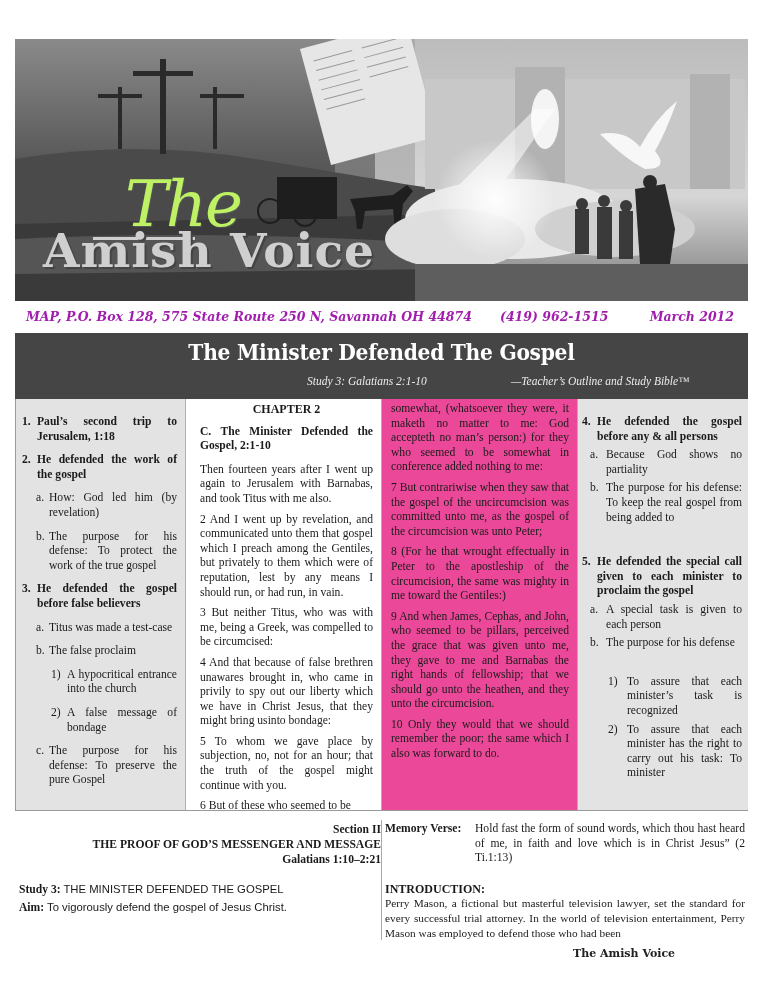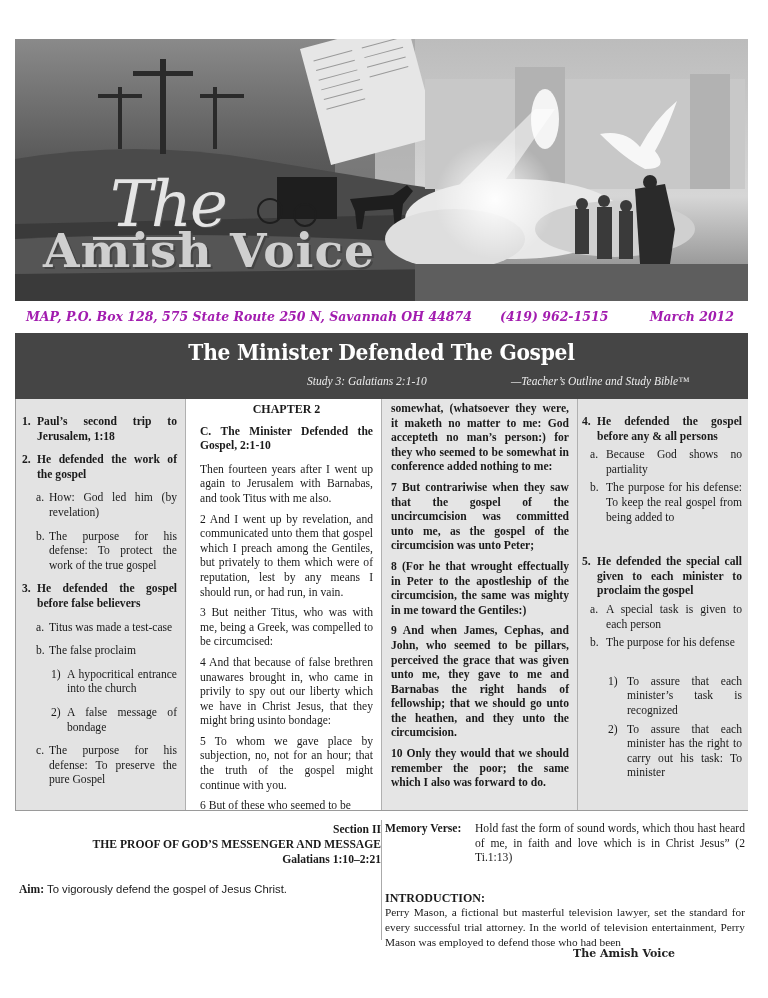--- a/index.html
+++ b/index.html
@@ -6,23 +6,23 @@
   html, body { width: 768px; height: 998px; background: #ffffff; overflow: hidden; }
   body { font-family: "Liberation Serif", serif; color: #1a1a1a; position: relative; }
 
   
   .banner {
     position: absolute; left: 15px; top: 39px; width: 733px; height: 262px;
     overflow: hidden; background: #6d6d6d;
   }
   .banner svg { display: block; }
   .banner-title-the {
-    position: absolute; left: 95px; top: 128px;
+    position: absolute; left: 110px; top: 128px;
     font-family: "DejaVu Serif", serif; font-style: italic; font-size: 64px;
-    color: #e5e5e5; letter-spacing: -2px;
+    color: #bef264; letter-spacing: -2px;
     text-shadow: 1px 1px 0 #555;
   }
   .banner-title-the-rule {
     position: absolute; left: 78px; top: 198px; width: 102px; height: 3px; background: #cfcfcf;
   }
   .banner-title-main {
     position: absolute; left: 28px; top: 184px;
     font-family: "DejaVu Serif", serif; font-weight: bold; font-size: 47px;
     color: #cfcfcf; letter-spacing: 1px;
     text-shadow: 2px 2px 0 #444;
@@ -55,21 +55,21 @@
   }
 
   
   .columns {
     position: absolute; left: 15px; top: 399px; width: 733px; height: 412px;
     border: 1px solid #9a9a9a; border-top: none;
   }
   .col { position: absolute; top: 0; height: 100%; font-size: 11.6px; line-height: 14.6px; }
   .col-outline-left { left: 0; width: 170px; background: #e3e3e3; border-right: 1px solid #b0b0b0; padding: 16px 8px 0 6px; }
   .col-scripture-a { left: 170px; width: 196px; background: #fff; border-right: 1px solid #b0b0b0; padding: 3px 8px 0 14px; }
-  .col-scripture-b { left: 366px; width: 196px; background: #e5e5e5; border-right: 1px solid #b0b0b0; padding: 3px 8px 0 9px; font-weight: bold; }
+  .col-scripture-b { left: 366px; width: 196px; background: #ec4899; border-right: 1px solid #b0b0b0; padding: 3px 8px 0 9px; }
   .col-outline-right { left: 562px; width: 170px; background: #e3e3e3; padding: 16px 6px 0 4px; }
 
   .ol-item { font-weight: bold; display: flex; text-align: justify; margin-bottom: 9px; }
   .ol-item .num { flex: 0 0 auto; width: 15px; }
   .ol-item .txt { flex: 1; }
   .ol-sub { display: flex; text-align: justify; margin: 0 0 9px 14px; }
   .ol-sub .num { flex: 0 0 auto; width: 13px; }
   .ol-sub .txt { flex: 1; }
   .ol-subsub { display: flex; text-align: justify; margin: 0 0 9px 29px; }
   .ol-subsub .num { flex: 0 0 auto; width: 16px; }
@@ -97,21 +97,21 @@
 
   .lower-divider { position: absolute; left: 381px; top: 820px; width: 1px; height: 120px; background: #aaa; }
 
   .lower-right {
     position: absolute; left: 385px; top: 822px; width: 360px;
     font-size: 11.6px; line-height: 14.6px;
   }
   .memory { display: flex; }
   .memory .lbl { font-weight: bold; flex: 0 0 auto; width: 90px; }
   .memory .txt { flex: 1; text-align: justify; }
-  .intro-heading { font-weight: bold; margin-top: 25px; font-size: 12px; }
+  .intro-heading { font-weight: bold; margin-top: 16px; font-size: 12px; }
   .intro-body { text-align: justify; font-size: 11.3px; }
 
   .footer-brand {
     position: absolute; left: 573px; top: 947px;
     font-family: "DejaVu Serif", serif; font-weight: bold; font-size: 11px; color: #222;
   }
 </style>
 </head>
 <body>
 
@@ -324,20 +324,24 @@
     </div>
   </div>
 </div>
 
 <div class="lower-left">
   <div class="sec-title">Section II</div>
   <div class="sec-title">THE PROOF OF GOD’S MESSENGER AND MESSAGE</div>
   <div class="sec-title">Galatians 1:10–2:21</div>
   <div class="study-lines">
     <div>
+      <span class="lbl">Study 3:</span>
+      <span class="val">THE MINISTER DEFENDED THE GOSPEL</span>
+    </div>
+    <div>
       <span class="lbl">Aim:</span>
       <span class="val">To vigorously defend the gospel of Jesus Christ.</span>
     </div>
   </div>
 </div>
 
 <div class="lower-divider"></div>
 
 <div class="lower-right">
   <div class="memory">

